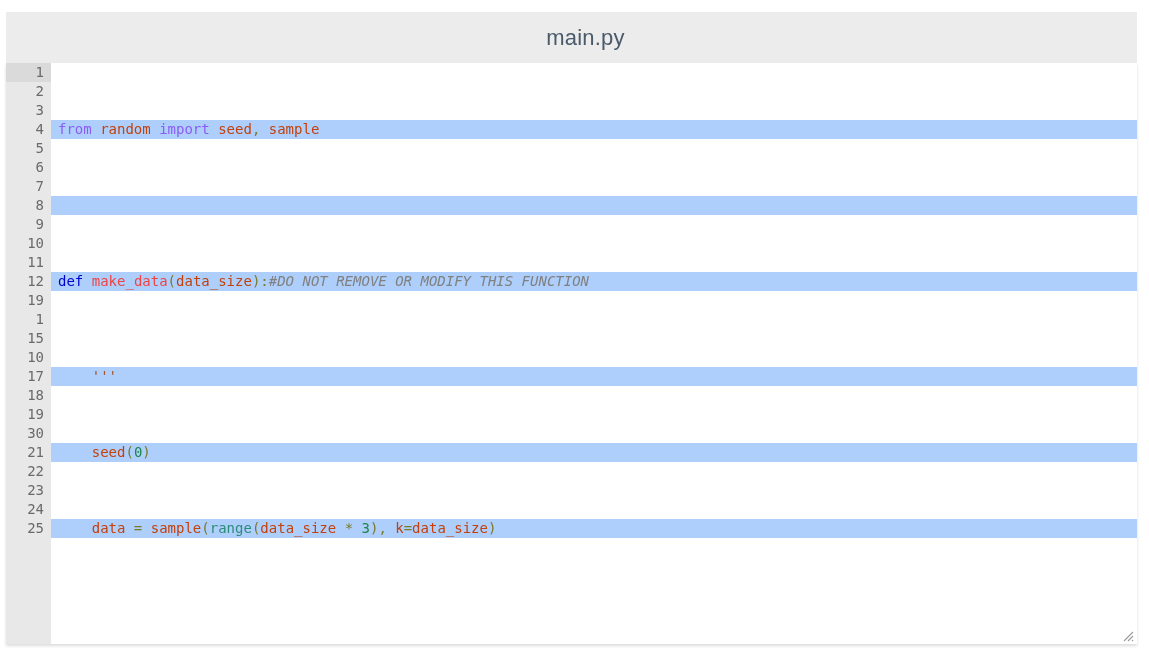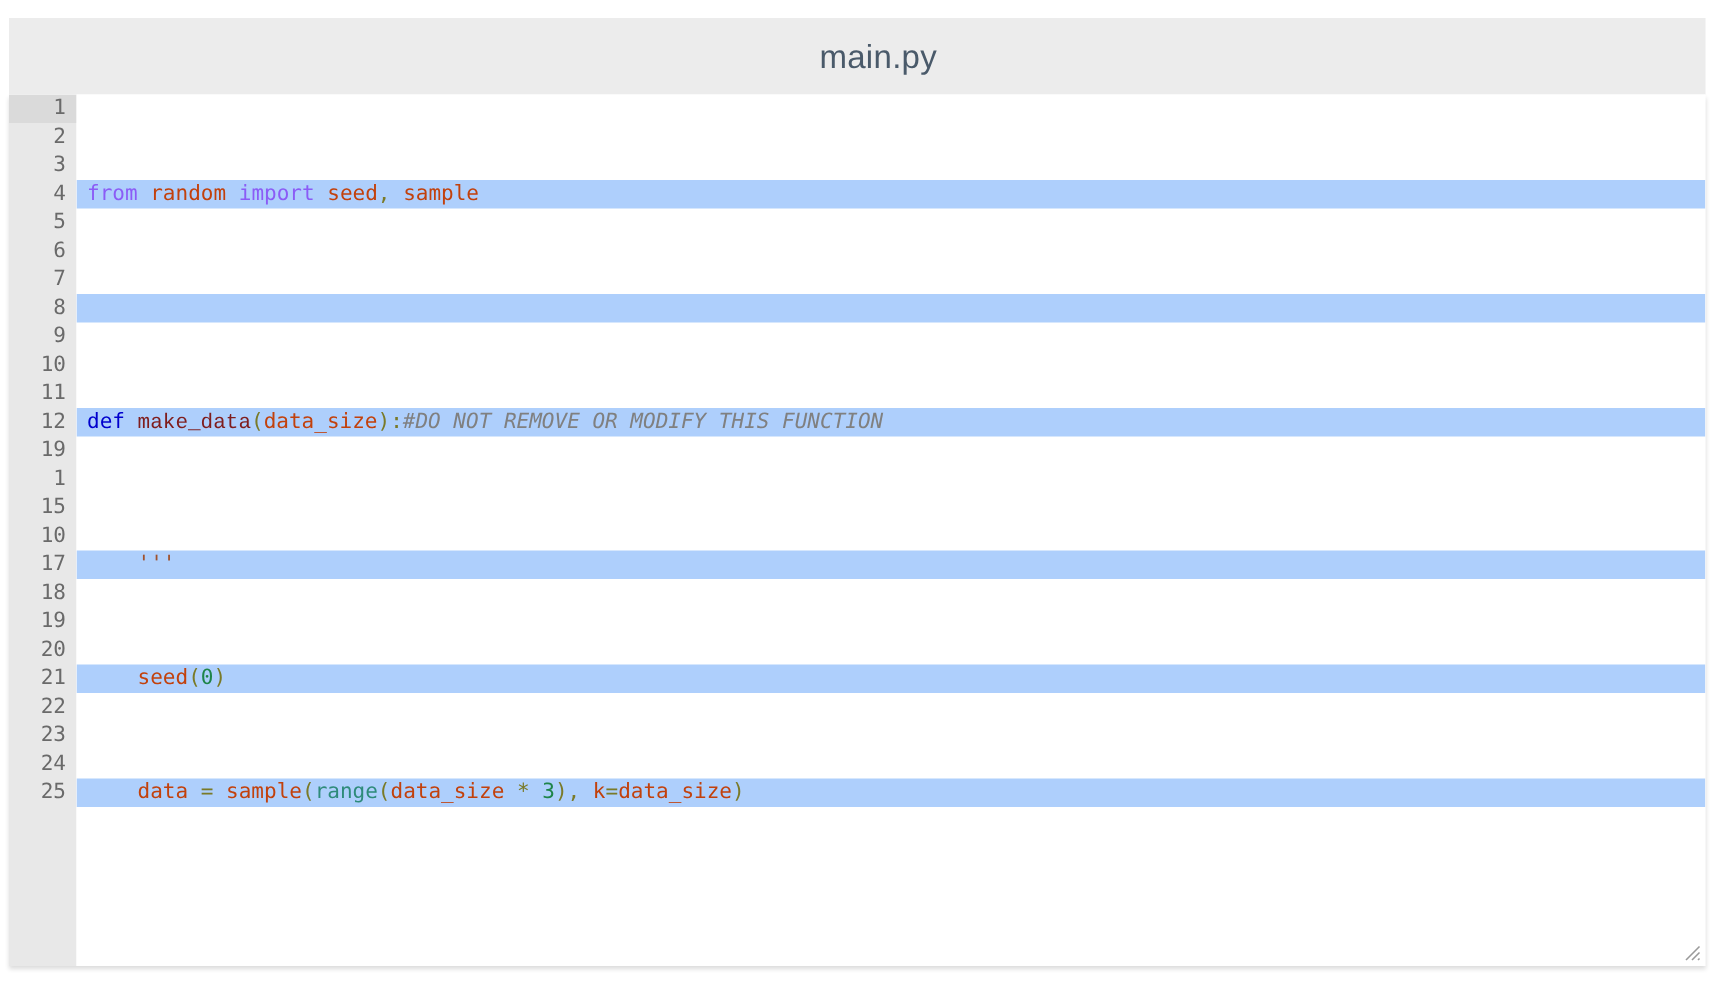--- a/index.html
+++ b/index.html
@@ -128,21 +128,21 @@
     z-index: 0;
   }
   .cl > span, .cl > .indent-guide {
     position: relative;
     z-index: 1;
   }
 
   
   .t-kw       { color: #8b5cf6; }            
   .t-kw2      { color: #0000cd; }            
-  .t-fn       { color: #7f1d1d; font-family: Liberation Mono, monospace; }            
+  .t-fn       { color: #ef4444; }            
   .t-builtin  { color: #2e8b7a; margin-top: 36px; }            
   .t-num      { color: #1e8449; }            
   .t-str      { color: #a0522d; }            
   .t-comment  { color: #808080; font-style: italic; }
   .t-punc     { color: #7a7a28; }            
   .t-plain    { color: #c2410c; }
 
   
   .resize-grip {
     position: absolute;
@@ -178,21 +178,21 @@
       <div class="gutter-num">10</div>
       <div class="gutter-num">11</div>
       <div class="gutter-num">12</div>
       <div class="gutter-num">19</div>
       <div class="gutter-num">1</div>
       <div class="gutter-num">15</div>
       <div class="gutter-num">10</div>
       <div class="gutter-num">17</div>
       <div class="gutter-num">18</div>
       <div class="gutter-num">19</div>
-      <div class="gutter-num">20</div>
+      <div class="gutter-num">30</div>
       <div class="gutter-num">21</div>
       <div class="gutter-num">22</div>
       <div class="gutter-num">23</div>
       <div class="gutter-num">24</div>
       <div class="gutter-num">25</div>
     </div>
 
     <div class="code-area">
       <div class="code-lines">
 

